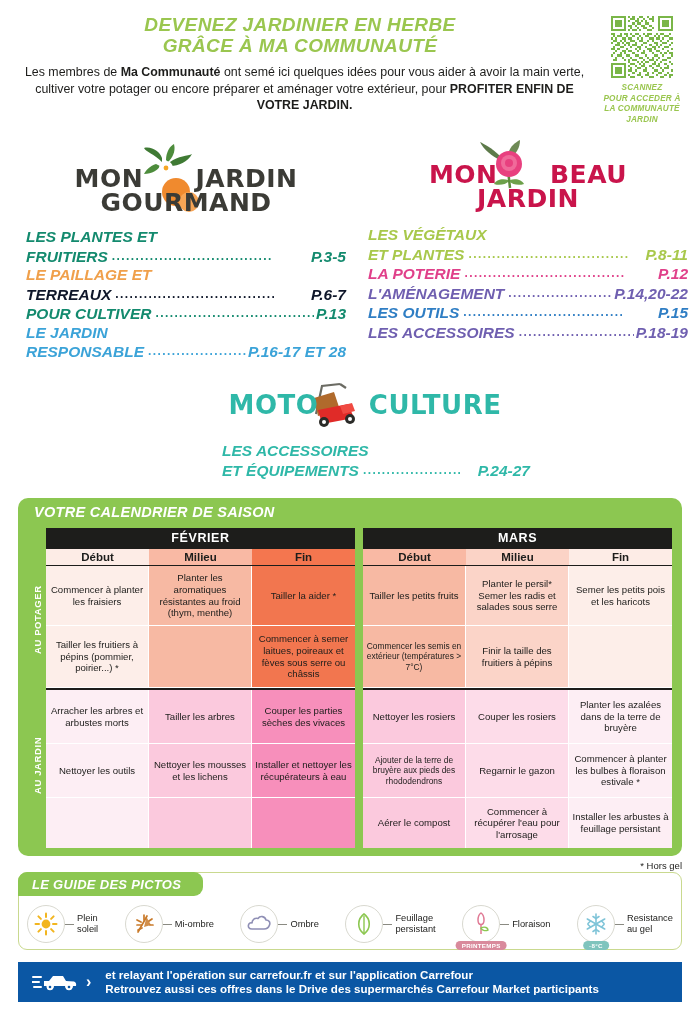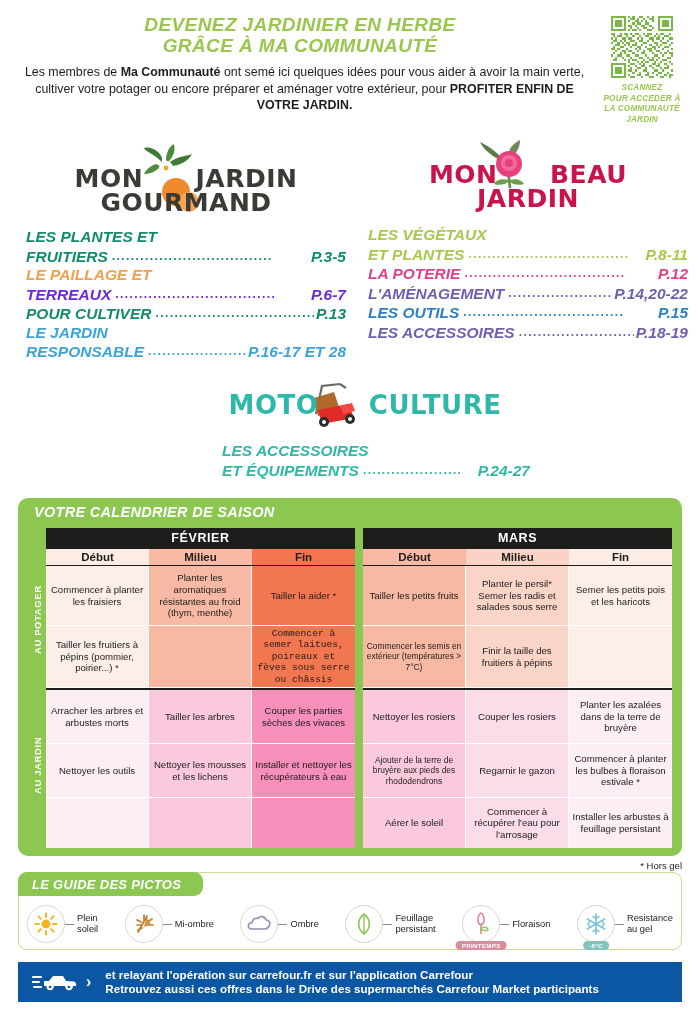--- a/index.html
+++ b/index.html
@@ -430,21 +430,21 @@
       <div>
         <div class="toc-label2" style="color:#138a6e;">LES PLANTES ET</div>
         <div class="toc-row" style="color:#138a6e;">
           <span class="toc-label">FRUITIERS</span>
           <span class="toc-dots">..................................</span>
           <span class="toc-page">P.3-5</span>
         </div>
       </div>
       <div>
         <div class="toc-label2" style="color:#f0a04b;">LE PAILLAGE ET</div>
-        <div class="toc-row" style="color:#6d28d9;">
+        <div class="toc-row" style="color:#0f172a;">
           <span class="toc-label">TERREAUX</span>
           <span class="toc-dots">..................................</span>
           <span class="toc-page">P.6-7</span>
         </div>
       </div>
       <div>
         <div class="toc-row" style="color:#138a6e;">
           <span class="toc-label">POUR CULTIVER</span>
           <span class="toc-dots">..................................</span>
           <span class="toc-page">P.13</span>
@@ -577,21 +577,21 @@
           <div class="grid">
             <div class="grid-section">
               <div class="grid-row" style="height:60px;">
                 <div class="cell" style="background:#fdeee9;">Commencer à planter les fraisiers</div>
                 <div class="cell" style="background:#f7b9a3;">Planter les aromatiques résistantes au froid (thym, menthe)</div>
                 <div class="cell" style="background:#f2764f;">Tailler la aider *</div>
               </div>
               <div class="grid-row" style="height:62px;">
                 <div class="cell" style="background:#fdeee9;">Tailler les fruitiers à pépins (pommier, poirier...) *</div>
                 <div class="cell" style="background:#f7b9a3;"></div>
-                <div class="cell" style="background:#f2764f;font-family:Liberation Mono, monospace;">Commencer à semer laitues, poireaux et fèves sous serre ou châssis</div>
+                <div class="cell" style="background:#f2764f;">Commencer à semer laitues, poireaux et fèves sous serre ou châssis</div>
               </div>
             </div>
             <div class="section-divider"></div>
             <div class="grid-section">
               <div class="grid-row" style="height:54px;">
                 <div class="cell" style="background:#fdeef4;">Arracher les arbres et arbustes morts</div>
                 <div class="cell" style="background:#fbc9dd;">Tailler les arbres</div>
                 <div class="cell" style="background:#f78fbb;">Couper les parties sèches des vivaces</div>
               </div>
               <div class="grid-row" style="height:54px;">
@@ -634,21 +634,21 @@
                 <div class="cell" style="background:#fbc9dd;">Nettoyer les rosiers</div>
                 <div class="cell" style="background:#fddce9;">Couper les rosiers</div>
                 <div class="cell" style="background:#fdeef4;">Planter les azalées dans de la terre de bruyère</div>
               </div>
               <div class="grid-row" style="height:54px;">
                 <div class="cell small" style="background:#fbc9dd;">Ajouter de la terre de bruyère aux pieds des rhododendrons</div>
                 <div class="cell" style="background:#fddce9;">Regarnir le gazon</div>
                 <div class="cell" style="background:#fdeef4;">Commencer à planter les bulbes à floraison estivale *</div>
               </div>
               <div class="grid-row" style="height:50px;">
-                <div class="cell" style="background:#fbc9dd;border-bottom:none;">Aérer le soleil</div>
+                <div class="cell" style="background:#fbc9dd;border-bottom:none;">Aérer le compost</div>
                 <div class="cell" style="background:#fddce9;border-bottom:none;">Commencer à récupérer l'eau pour l'arrosage</div>
                 <div class="cell" style="background:#fdeef4;border-bottom:none;">Installer les arbustes à feuillage persistant</div>
               </div>
             </div>
           </div>
         </div>
 
       </div>
     </div>
   </div>

